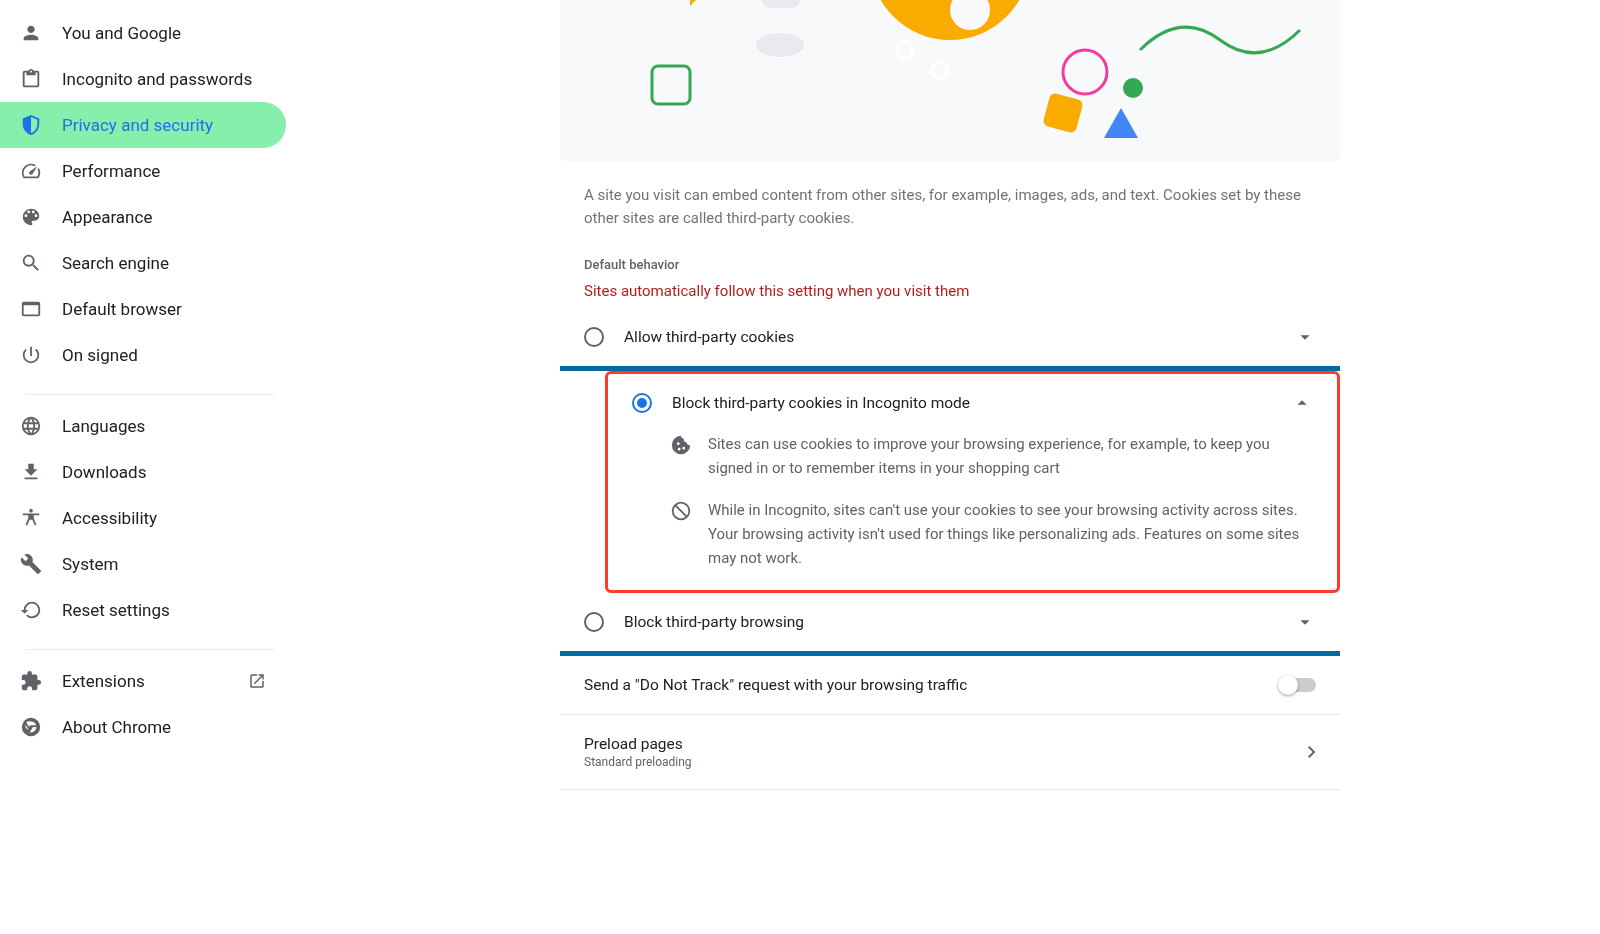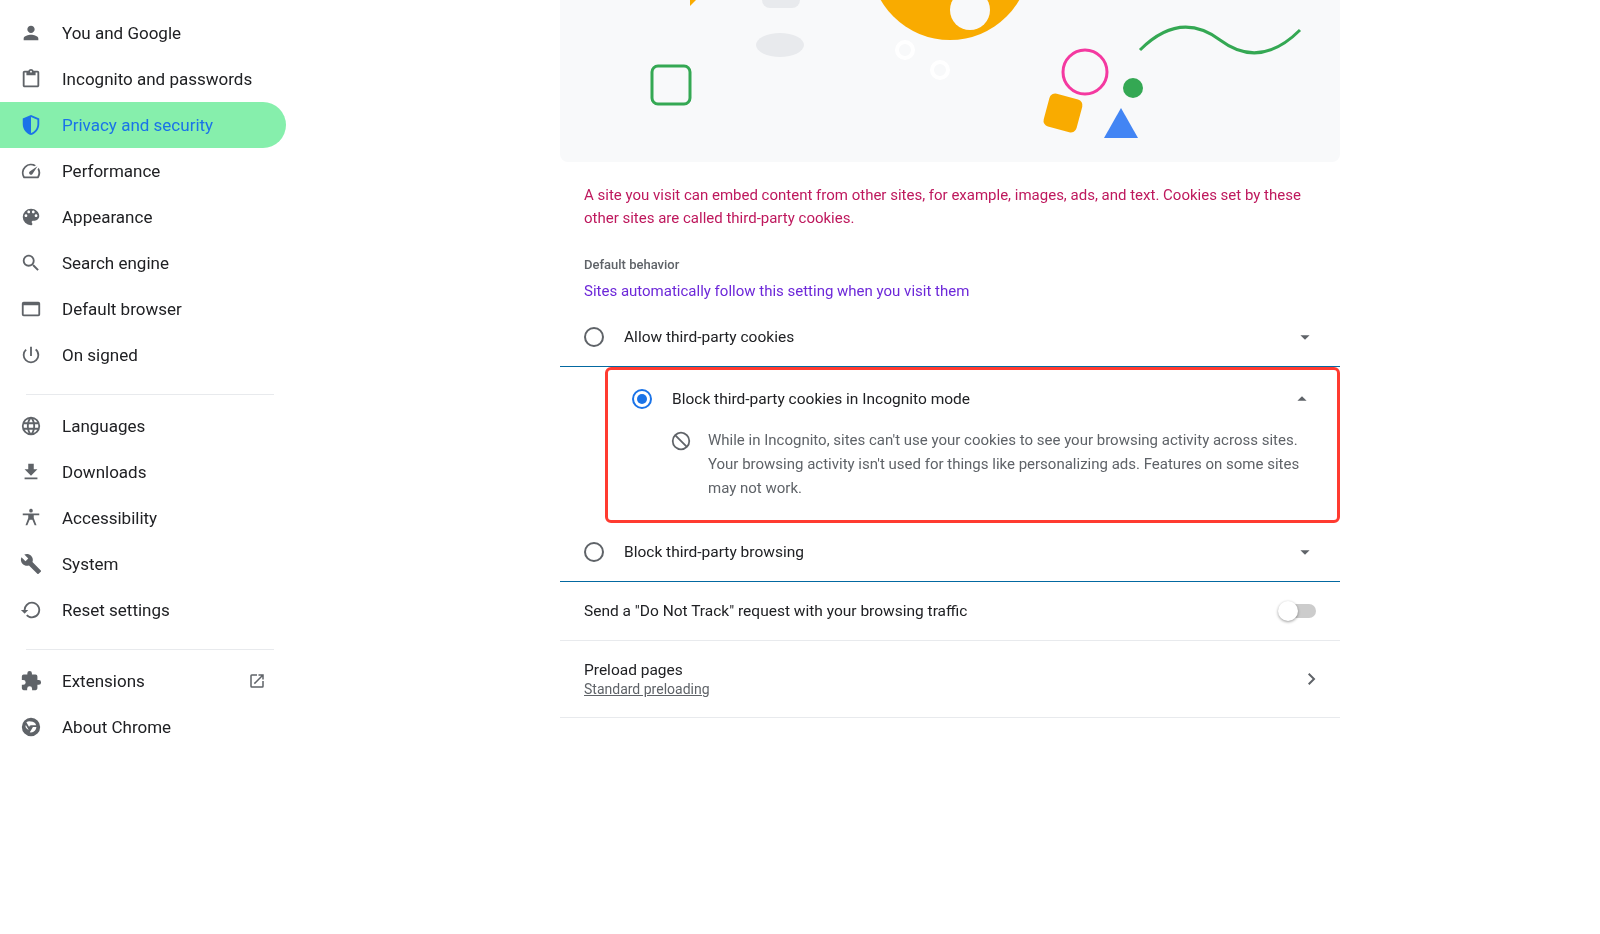--- a/index.html
+++ b/index.html
@@ -17,41 +17,41 @@
 .sicon svg { width: 22px; height: 22px; fill: #5f6368; }
 .sidebar-label { font-size: 17px; color: #202124; }
 .ext-link-icon { margin-left: auto; margin-right: 20px; width: 18px; height: 18px; }
 .ext-link-icon svg { fill: #5f6368; width: 18px; height: 18px; }
 
 .main-wrap { flex: 1; display: flex; justify-content: center; padding-top: 0; overflow-y: auto; }
 .main-card { width: 780px; }
 .hero { height: 162px; background: #f8f9fa; border-radius: 0 0 8px 8px; position: relative; overflow: hidden; }
 .hero svg { position: absolute; top: 0; left: 0; }
 
-.intro { padding: 22px 24px 6px 24px; font-size: 15px; line-height: 1.55; color: #be185d; }
+.intro { padding: 22px 24px 6px 24px; font-size: 15px; line-height: 1.55; color: #737373; }
 .section-label { font-size: 13px; color: #5f6368; padding: 20px 24px 4px 24px; font-weight: 500; }
-.section-sub { font-size: 15px; color: #6d28d9; padding: 6px 24px 8px 24px; }
-
-.option-row { position: relative; border-bottom: 1px solid #0369a1; }
+.section-sub { font-size: 15px; color: #b91c1c; padding: 6px 24px 8px 24px; }
+
+.option-row { position: relative; border-bottom: 5px solid #0369a1; }
 .option-head { display: flex; align-items: center; padding: 18px 24px; cursor: pointer; }
 .radio { width: 20px; height: 20px; border: 2px solid #5f6368; border-radius: 50%; margin-right: 20px; flex-shrink: 0; position: relative; }
 .radio.selected { border-color: #1a73e8; }
 .radio.selected::after { content: ''; position: absolute; width: 10px; height: 10px; background: #1a73e8; border-radius: 50%; top: 3px; left: 3px; }
 .option-label { font-size: 15.5px; color: #202124; flex: 1; }
 .expand-icon { width: 22px; height: 22px; fill: #5f6368; }
 .option-detail { padding: 0 24px 20px 62px; }
 .detail-row { display: flex; margin-bottom: 18px; }
 .detail-icon { width: 22px; height: 22px; margin-right: 16px; flex-shrink: 0; fill: #5f6368; margin-top: 2px; }
 .detail-text { font-size: 15px; line-height: 1.6; color: #5f6368; }
 .highlight-box { border: 3px solid #ff3b30; border-radius: 6px; margin-left: 45px; }
 
 .setting-row { display: flex; align-items: center; padding: 20px 24px; border-bottom: 1px solid #e8eaed; cursor: pointer; }
 .setting-main { flex: 1; }
 .setting-title { font-size: 15.5px; color: #202124; }
-.setting-sub { font-size: 14px; color: #5f6368; margin-top: 2px; text-decoration: underline; }
+.setting-sub { font-size: 12px; color: #5f6368; margin-top: 2px; }
 .toggle { width: 36px; height: 14px; background: #ccc; border-radius: 7px; position: relative; }
 .toggle::after { content: ''; position: absolute; width: 20px; height: 20px; background: #fff; border-radius: 50%; top: -3px; left: -2px; box-shadow: 0 1px 3px rgba(0,0,0,0.4); }
 .arrow-right { fill: #5f6368; width: 8px; height: 12px; }
 </style>
 </head>
 <body>
 
 <div class="container">
 
   <nav class="sidebar">
@@ -230,20 +230,26 @@
 
       <div class="option-row highlight-box">
         <div class="option-head">
           <span class="radio selected"></span>
           <span class="option-label">Block third-party cookies in Incognito mode</span>
           <svg class="expand-icon" viewBox="0 0 24 24">
               <path d="M7 14l5-5 5 5z"></path>
             </svg>
         </div>
         <div class="option-detail">
+          <div class="detail-row">
+            <svg class="detail-icon" viewBox="0 0 24 24">
+                <path d="M12 2a10 10 0 0 0 0 20 10 10 0 0 0 10-10 3 3 0 0 1-4-3 3 3 0 0 1-3-4 3 3 0 0 1-3-3zm-3 7a1.5 1.5 0 1 1 0 3 1.5 1.5 0 0 1 0-3zm1 6a1.5 1.5 0 1 1 0 3 1.5 1.5 0 0 1 0-3zm5-1a1.5 1.5 0 1 1 0 3 1.5 1.5 0 0 1 0-3z"></path>
+              </svg>
+            <span class="detail-text">Sites can use cookies to improve your browsing experience, for example, to keep you signed in or to remember items in your shopping cart</span>
+          </div>
           <div class="detail-row" style="margin-bottom:0">
             <svg class="detail-icon" viewBox="0 0 24 24">
                 <path d="M12 2a10 10 0 1 0 0 20 10 10 0 0 0 0-20zM4 12c0-1.85.63-3.55 1.69-4.9l11.21 11.21A7.96 7.96 0 0 1 4 12zm14.31 4.9L7.1 5.69A7.96 7.96 0 0 1 20 12c0 1.85-.63 3.55-1.69 4.9z"></path>
               </svg>
             <span class="detail-text">While in Incognito, sites can't use your cookies to see your browsing activity across sites. Your browsing activity isn't used for things like personalizing ads. Features on some sites may not work.</span>
           </div>
         </div>
       </div>
 
       <div class="option-row">

